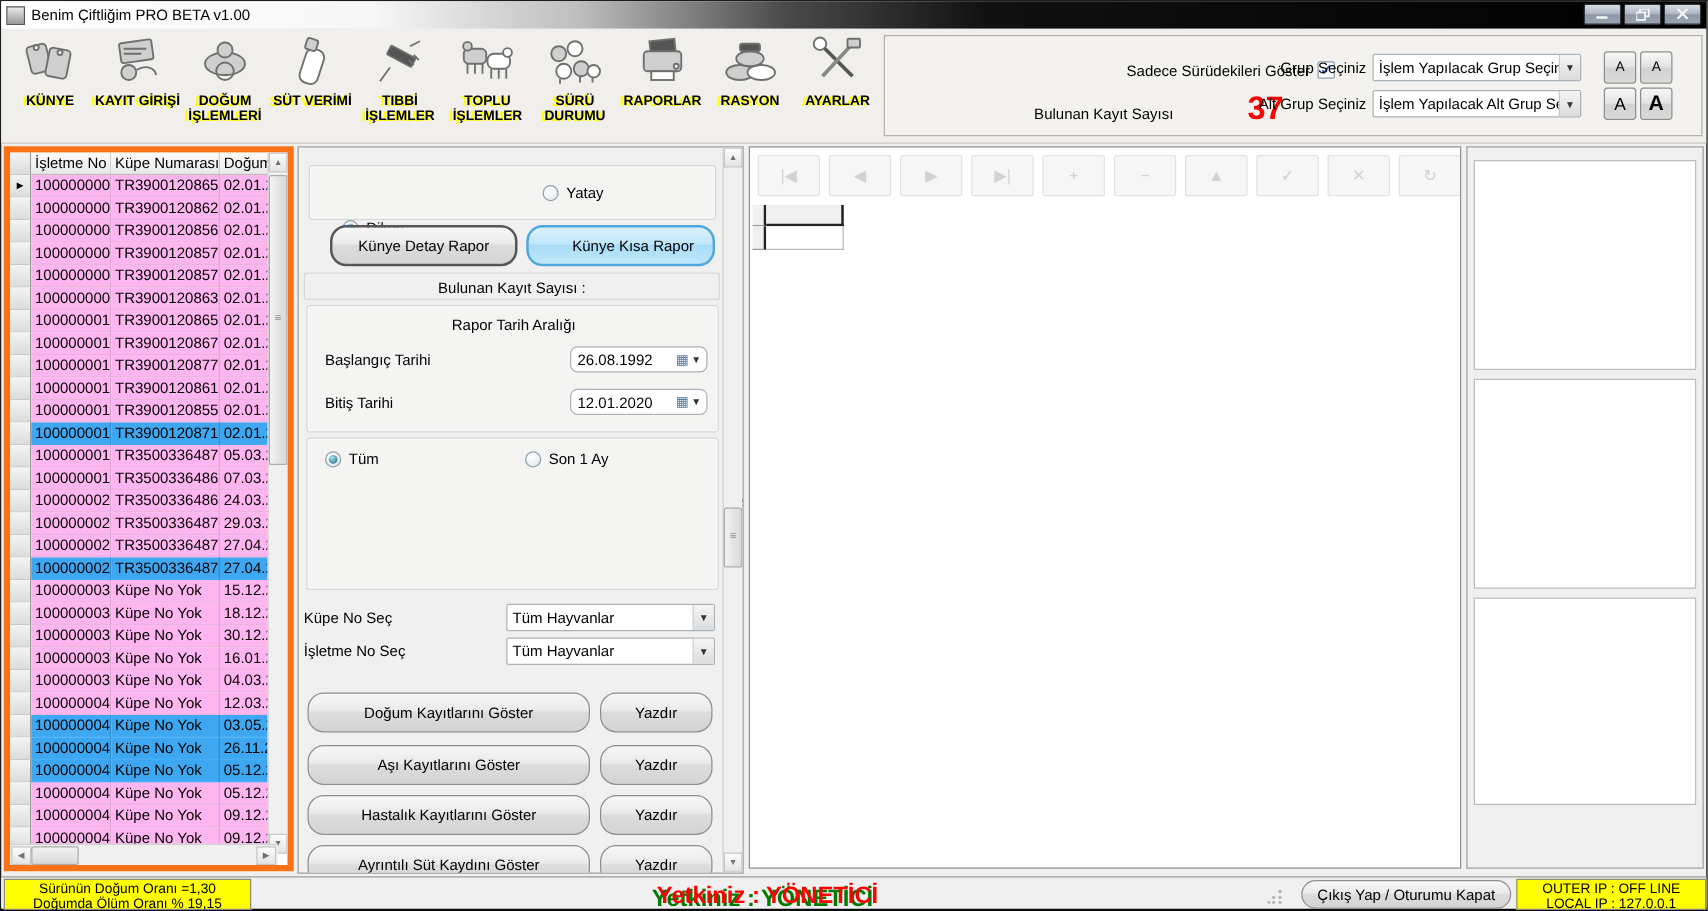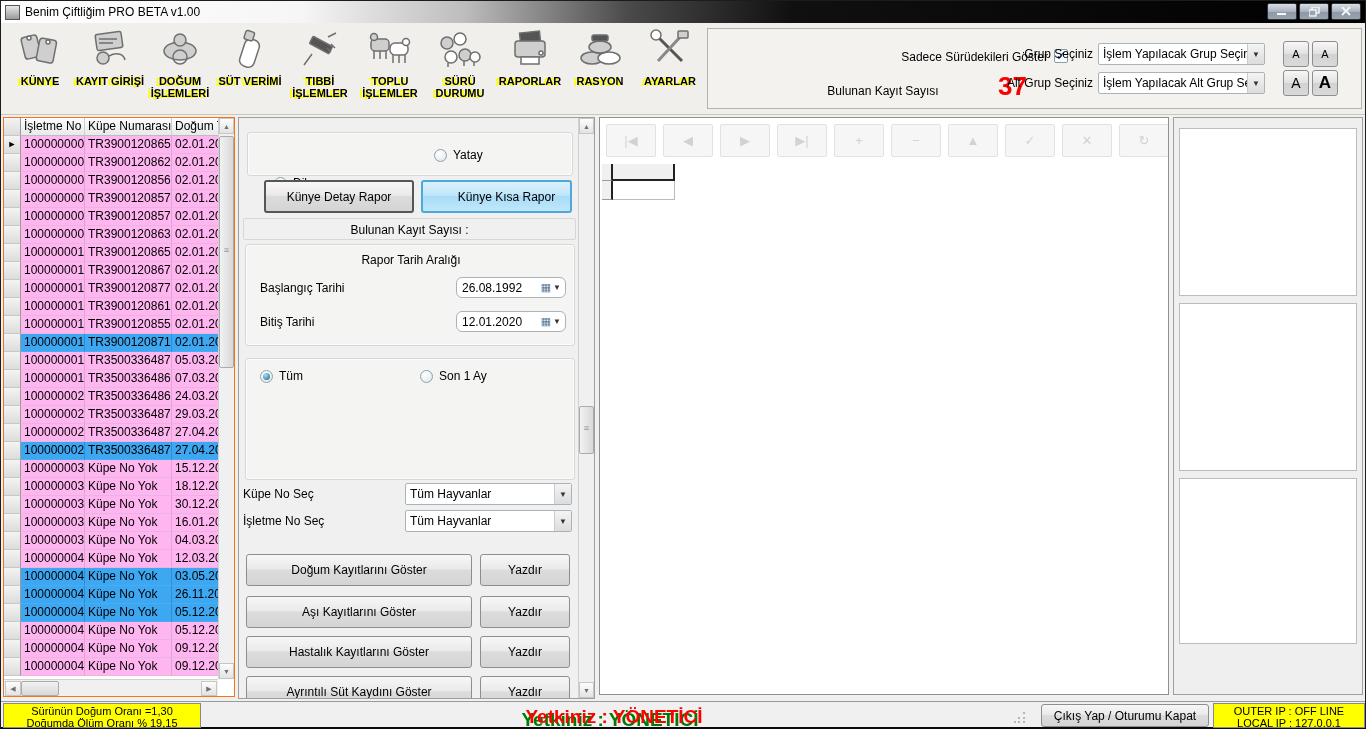--- a/index.html
+++ b/index.html
@@ -49,21 +49,21 @@
   .font-btns { position:absolute; left:575px; top:12px; display:grid;
     grid-template-columns:26px 26px; grid-auto-rows:26px; gap:3px; }
   .fbtn { border:1px solid #8e8e8e; border-radius:3px;
     background:linear-gradient(#f8f8f8,#e2e2e2 48%,#d2d2d2 52%,#dadada);
     display:flex; align-items:center; justify-content:center; color:#000; }
   .fbtn.xs{font-size:11px;} .fbtn.s{font-size:11px;} .fbtn.m{font-size:14px;}
   .fbtn.l{font-size:17px; font-weight:bold;}
 
   
   .grid-panel { position:absolute; left:2px; top:116px; width:232px; height:580px;
-    background:#fff; border:1px solid #f97316; overflow:hidden; }
+    background:#fff; border:5px solid #f97316; overflow:hidden; }
   .g-hrow { display:flex; height:18px; }
   .g-h { background:linear-gradient(#fdfdfd,#e9e9e9); border-right:1px solid #cfcfcf;
     border-bottom:1px solid #bdbdbd; font-size:12px; padding:1px 0 0 3px;
     white-space:nowrap; overflow:hidden; }
   .g-rows { position:absolute; left:0; top:18px; width:214px; }
   .g-row { display:flex; height:18px; }
   .g-selcell { width:17px; background:linear-gradient(#f4f4f4,#dcdcdc);
     border-right:1px solid #9a9a9a; border-bottom:1px solid #c8c8c8;
     font-size:9px; color:#000; text-align:center; line-height:17px; }
   .g-c { font-size:12px; padding:1px 0 0 3px; background:#ffb5f0;
@@ -96,21 +96,21 @@
     background:#f0f0f0; border:1px solid #9f9f9f; overflow:hidden; }
   .rc-panel .vscroll { right:0; top:0; height:100%; }
   .groupbox { position:absolute; border:1px solid #d7d7d7; border-radius:3px;
     background:#f4f4f3; box-shadow:inset 0 0 0 1px #fcfcfc; }
   .rdo { width:13px; height:13px; border:1px solid #8da0ae; border-radius:50%;
     background:radial-gradient(circle at 35% 30%,#ffffff,#dfe5e9); display:inline-block;
     vertical-align:-2px; position:relative; }
   .rdo.on::after { content:""; position:absolute; left:2px; top:2px; width:7px;
     height:7px; border-radius:50%; background:radial-gradient(circle at 35% 30%,#9fe4f5,#22607e); }
   .rlabel { font-size:12px; color:#000; margin-left:6px; vertical-align:1px; }
-  .btn { border:1px solid #8e8e8e; border-radius:3px; font-size:12px; color:#000;
+  .btn { border:1px solid #8e8e8e; border-radius:13px; font-size:12px; color:#000;
     background:linear-gradient(#f7f7f7,#eaeaea 45%,#dcdcdc 50%,#d4d4d4);
     display:flex; align-items:center; justify-content:center; cursor:pointer; }
   .btn.dark { border:2px solid #565656; }
   .btn.blue { border:2px solid #4fa8dc;
     background:linear-gradient(#dbf1fd,#c0e6fa 45%,#a9dcf7 50%,#bfe7fa); }
   .rc-static { position:absolute; font-size:12px; color:#000; white-space:nowrap; }
   .datefield { position:absolute; width:110px; height:21px; background:#fff;
     border:1px solid #aab2ba; border-radius:6px; display:flex; align-items:center;
     font-size:12px; }
   .datefield .dv { flex:1; padding-left:5px; }
@@ -571,21 +571,21 @@
         <span class="da">▼</span>
       </div>
       <div class="rc-static" style="left:14px;top:70px;">Bitiş Tarihi</div>
       <div class="datefield" style="left:210px;top:66px;">
         <span class="dv">12.01.2020</span>
         <span class="cal">▦</span>
         <span class="da">▼</span>
       </div>
     </div>
 
-    <div class="groupbox" style="left:6px;top:240px;width:330px;height:122px;">
+    <div class="groupbox" style="left:6px;top:232px;width:330px;height:122px;">
       <div class="period-grid">
           <span><span class="rdo on"></span><span class="rlabel">Tüm</span></span>
           <span><span class="rdo"></span><span class="rlabel">Son 1 Ay</span></span>
           <span><span class="rdo"></span><span class="rlabel">Son 2 Ay</span></span>
         </div>
     </div>
 
     <div class="rc-static" style="left:4px;top:369px;">Küpe No Seç</div>
     <div class="combo" style="left:166px;top:365px;width:167px;">
       <span class="cv">Tüm Hayvanlar</span>

